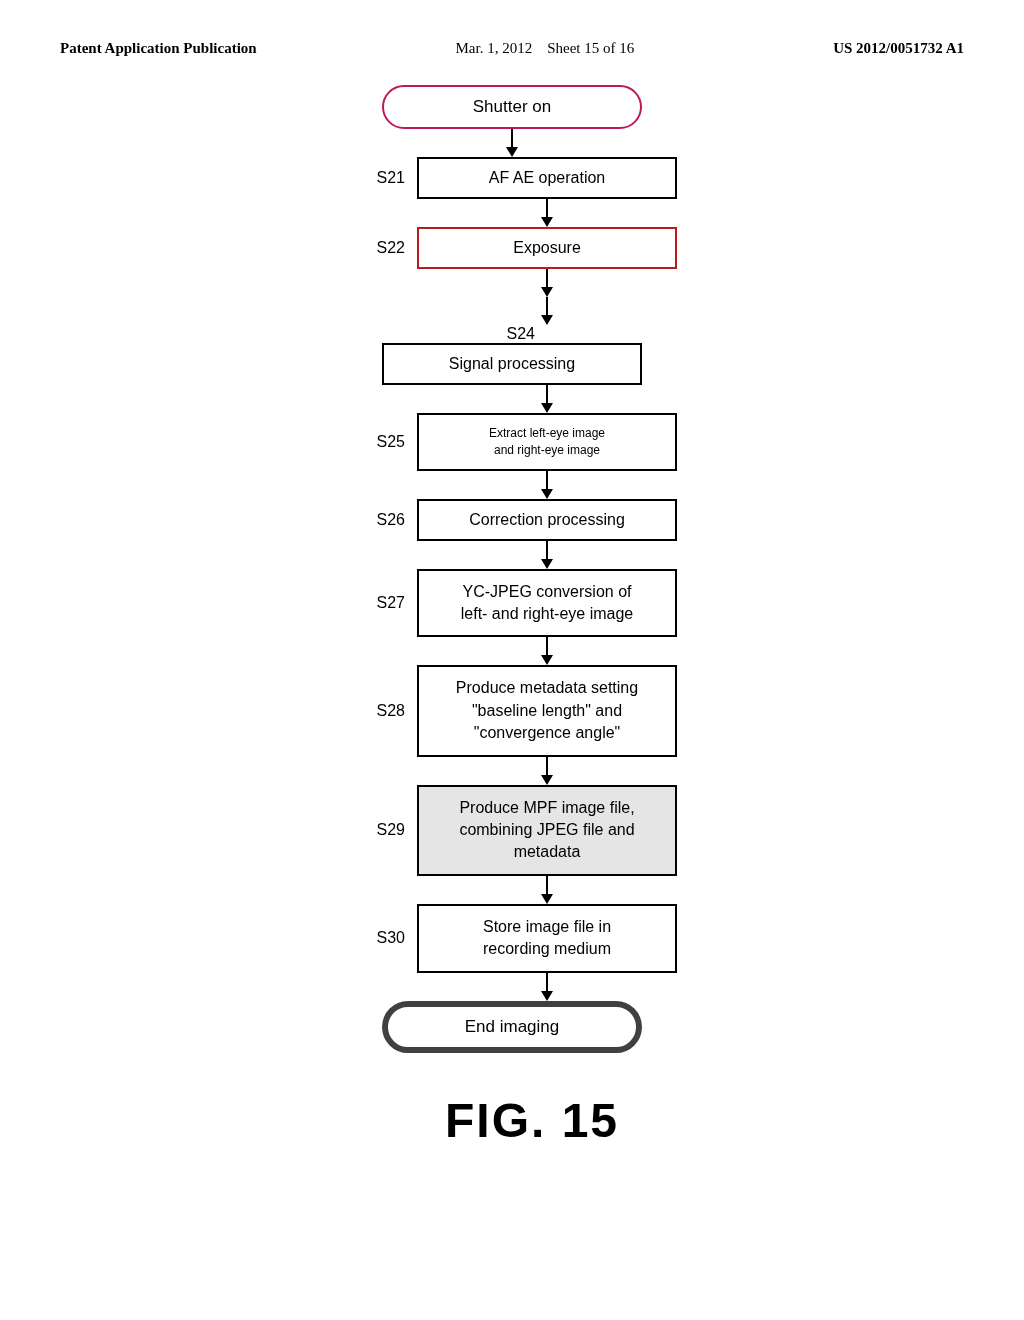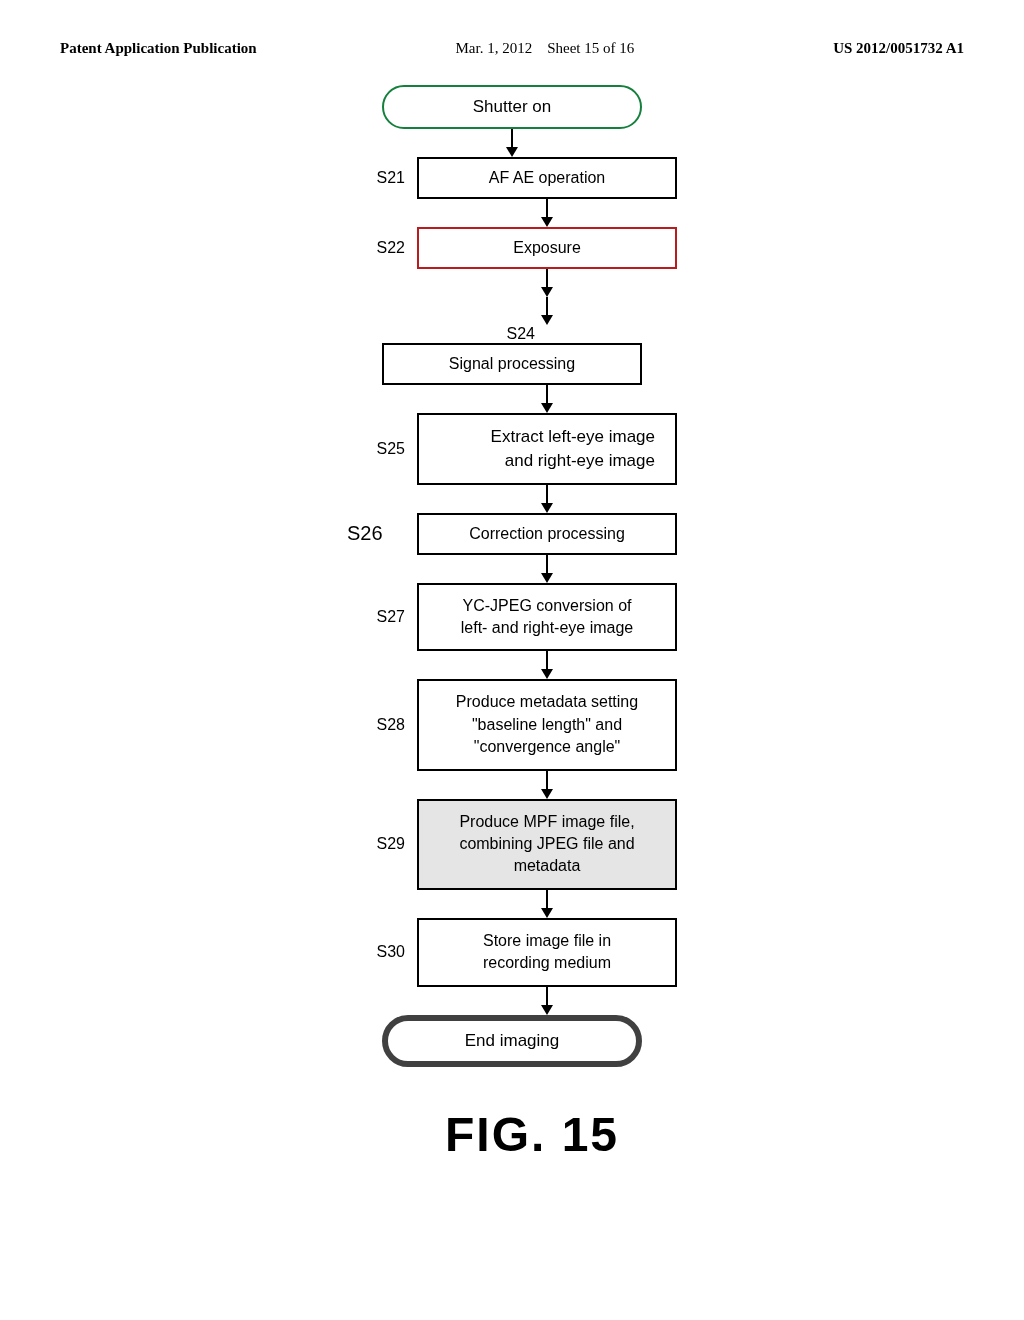--- a/index.html
+++ b/index.html
@@ -35,21 +35,21 @@
     <span>Mar. 1, 2012</span>&nbsp;&nbsp;&nbsp;
     <span>Sheet 15 of 16</span>
   </div>
   <div class="header-right">
     <span>US 2012/0051732 A1</span>
   </div>
 </div>
 
 <div style="display:flex; flex-direction:column; align-items:center; margin-top:28px;">
 
-  <div style="border:2px solid #15803d; border-radius:30px; width:260px; padding:10px 20px; text-align:center; font-size:17px; font-family:Arial,sans-serif; background:#fff;">
+  <div style="border:2px solid #be185d; border-radius:30px; width:260px; padding:10px 20px; text-align:center; font-size:17px; font-family:Arial,sans-serif; background:#fff;">
     <span>Shutter on</span>
   </div>
 
   <div style="display:flex;flex-direction:column;align-items:center;">
     <div style="width:2px;height:18px;background:#000;"></div>
     <div style="width:0;height:0;border-left:6px solid transparent;border-right:6px solid transparent;border-top:10px solid #000;"></div>
   </div>
 
   <div style="display:flex;flex-direction:row;align-items:center;">
     <div style="width:70px;text-align:right;font-size:16px;font-family:Arial,sans-serif;padding-right:12px;">S21</div>
@@ -78,29 +78,29 @@
     <div style="width:70px;text-align:right;font-size:16px;font-family:Arial,sans-serif;padding-right:12px;">S24</div>
     <div style="border:2px solid #000;width:260px;padding:10px 13px;text-align:center;font-size:16px;font-family:Arial,sans-serif;background:#fff;">Signal processing</div>
   </div>
   <div style="display:flex;flex-direction:column;align-items:center;margin-left:70px;">
     <div style="width:2px;height:18px;background:#000;"></div>
     <div style="width:0;height:0;border-left:6px solid transparent;border-right:6px solid transparent;border-top:10px solid #000;"></div>
   </div>
 
   <div style="display:flex;flex-direction:row;align-items:center;">
     <div style="width:70px;text-align:right;font-size:16px;font-family:Arial,sans-serif;padding-right:12px;">S25</div>
-    <div style="border:2px solid #000;width:260px;padding:10px 20px;text-align:right;font-size:17px;font-family:Arial,sans-serif;background:#fff;line-height:1.4;">Extract left-eye image<br>and right-eye image</div>
+    <div style="border:2px solid #000;width:260px;padding:10px 20px;text-align:center;font-size:12px;font-family:Arial,sans-serif;background:#fff;line-height:1.4;">Extract left-eye image<br>and right-eye image</div>
   </div>
   <div style="display:flex;flex-direction:column;align-items:center;margin-left:70px;">
     <div style="width:2px;height:18px;background:#000;"></div>
     <div style="width:0;height:0;border-left:6px solid transparent;border-right:6px solid transparent;border-top:10px solid #000;"></div>
   </div>
 
   <div style="display:flex;flex-direction:row;align-items:center;">
-    <div style="width:70px;text-align:left;font-size:20px;font-family:Arial,sans-serif;padding-right:12px;">S26</div>
+    <div style="width:70px;text-align:right;font-size:16px;font-family:Arial,sans-serif;padding-right:12px;">S26</div>
     <div style="border:2px solid #000;width:260px;padding:10px 20px;text-align:center;font-size:16px;font-family:Arial,sans-serif;background:#fff;">Correction processing</div>
   </div>
   <div style="display:flex;flex-direction:column;align-items:center;margin-left:70px;">
     <div style="width:2px;height:18px;background:#000;"></div>
     <div style="width:0;height:0;border-left:6px solid transparent;border-right:6px solid transparent;border-top:10px solid #000;"></div>
   </div>
 
   <div style="display:flex;flex-direction:row;align-items:center;">
     <div style="width:70px;text-align:right;font-size:16px;font-family:Arial,sans-serif;padding-right:12px;">S27</div>
     <div style="border:2px solid #000;width:260px;padding:10px 20px;text-align:center;font-size:16px;font-family:Arial,sans-serif;background:#fff;line-height:1.4;">YC-JPEG conversion of<br>left- and right-eye image</div>

